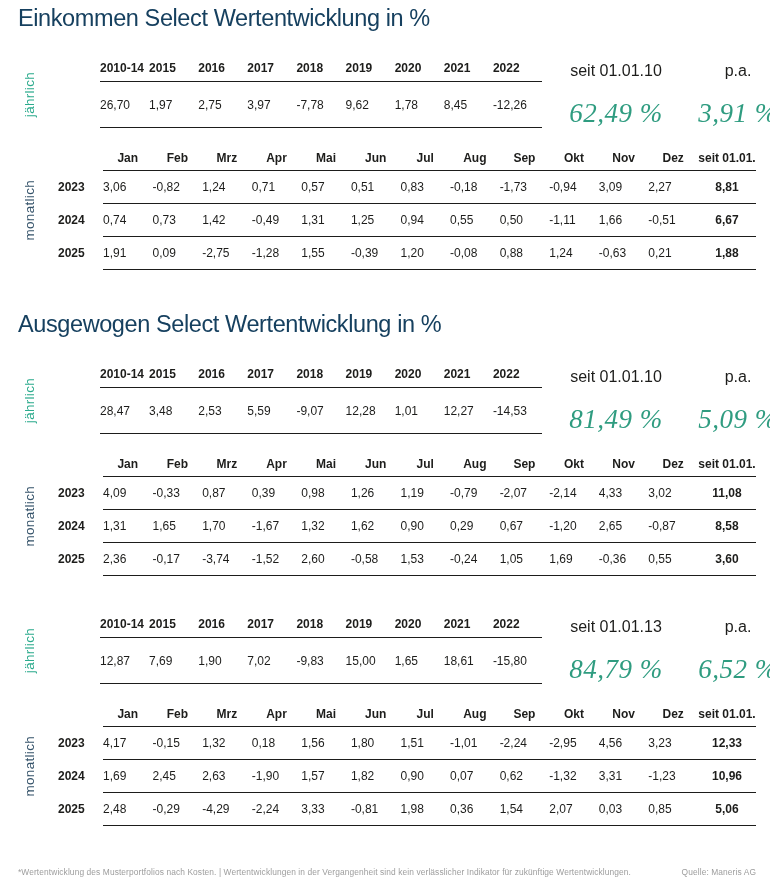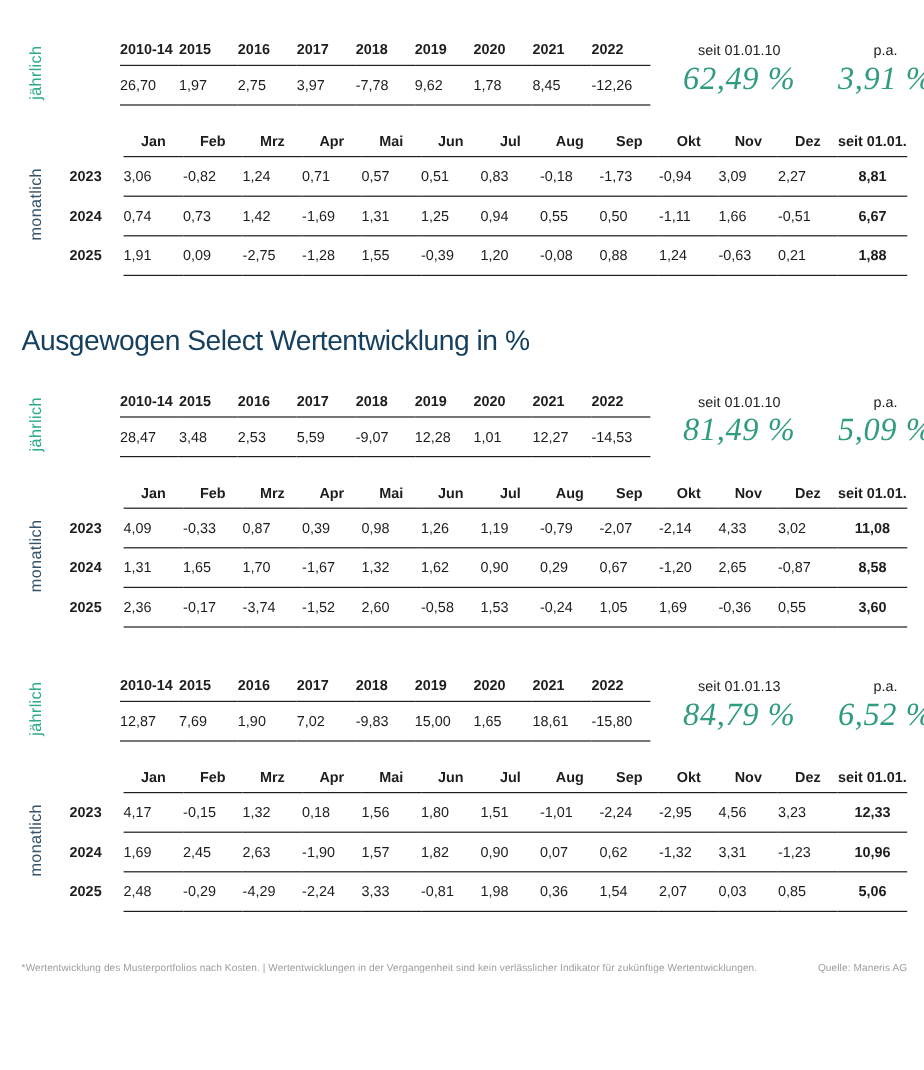--- a/index.html
+++ b/index.html
@@ -37,24 +37,24 @@
   .ytable{flex:0 0 442px;width:442px;}
   .ytable th,.ytable td{
     text-align:left;font-size:12px;border-bottom:1px solid var(--line);
     padding:0;vertical-align:middle;white-space:nowrap;
   }
   .ytable th{font-weight:700;padding-bottom:6px;margin-top:35px;}
   .ytable td{padding-top:9px;padding-bottom:9px;}
   .since-wrap{flex:1;display:flex;justify-content:flex-end;}
   .since-col{width:148px;text-align:center;}
   .pa-col{width:88px;text-align:center;margin-left:4px;}
-  .col-head{font-size:12px;font-weight:400;padding-top:1px;}
+  .col-head{font-size:16px;font-weight:400;padding-top:1px;}
   .col-val{
     font-family:"Liberation Serif",serif;font-style:italic;
-    color:var(--green2);font-size:27px;line-height:30px;margin-top:1px;
+    color:var(--green2);font-size:27px;line-height:30px;margin-top:18px;
     letter-spacing:0.5px;
   }
   
   .monthly{display:flex;margin-top:23px;}
   .mtable{flex:1;width:100%;}
   .mtable th,.mtable td{
     text-align:left;font-size:12px;border-bottom:1px solid var(--line);
     padding:0;vertical-align:middle;white-space:nowrap;
   }
   .mtable th{font-weight:700;padding-bottom:5px;text-align:center;}
@@ -65,20 +65,21 @@
   .footer{
     display:flex;justify-content:space-between;align-items:baseline;
     margin-top:12px;color:var(--muted);font-size:8.4px;letter-spacing:0.1px;
   }
 </style>
 </head>
 <body>
 
 <main id="sections">
   <section class="section">
+    <h2 class="title">Einkommen Select Wertentwicklung in %</h2>
 
     <div class="yearly">
       <div class="rot-col">
         <span class="rot green">jährlich</span>
       </div>
       <table class="ytable">
         <thead>
             <tr>
               <th>2010-14</th>
               <th>2015</th>
@@ -171,21 +172,21 @@
               <td>-0,94</td>
               <td>3,09</td>
               <td>2,27</td>
               <td class="seit-v">8,81</td>
             </tr>
             <tr>
               <td class="ycell">2024</td>
               <td>0,74</td>
               <td>0,73</td>
               <td>1,42</td>
-              <td>-1,69</td>
+              <td>-0,49</td>
               <td>1,31</td>
               <td>1,25</td>
               <td>0,94</td>
               <td>0,55</td>
               <td>0,50</td>
               <td>-1,11</td>
               <td>1,66</td>
               <td>-0,51</td>
               <td class="seit-v">6,67</td>
             </tr>

